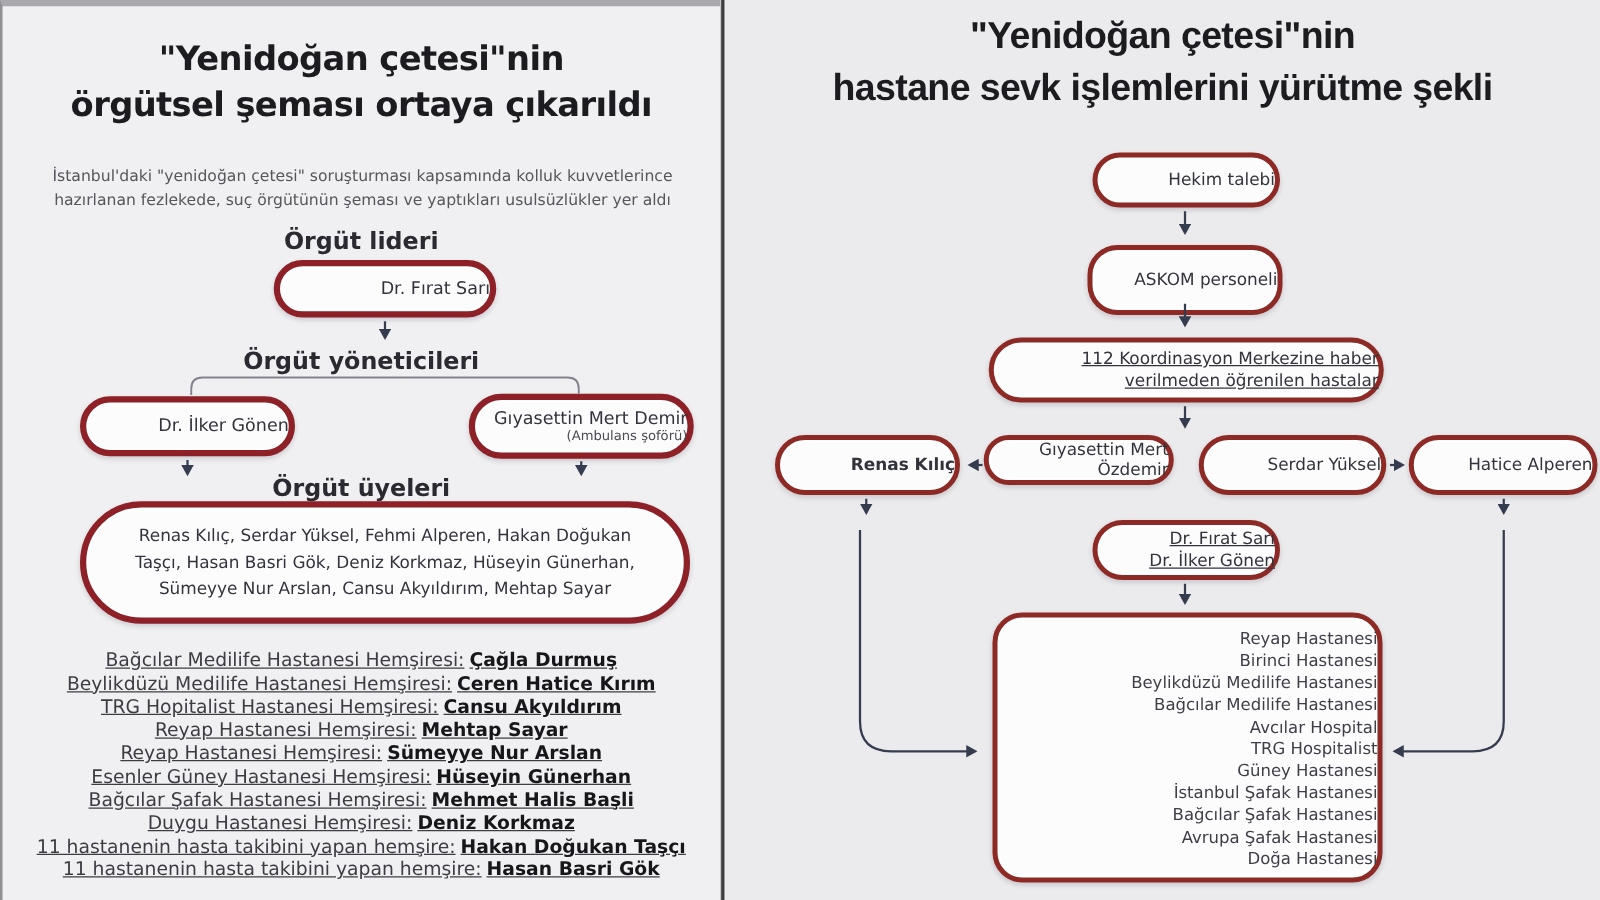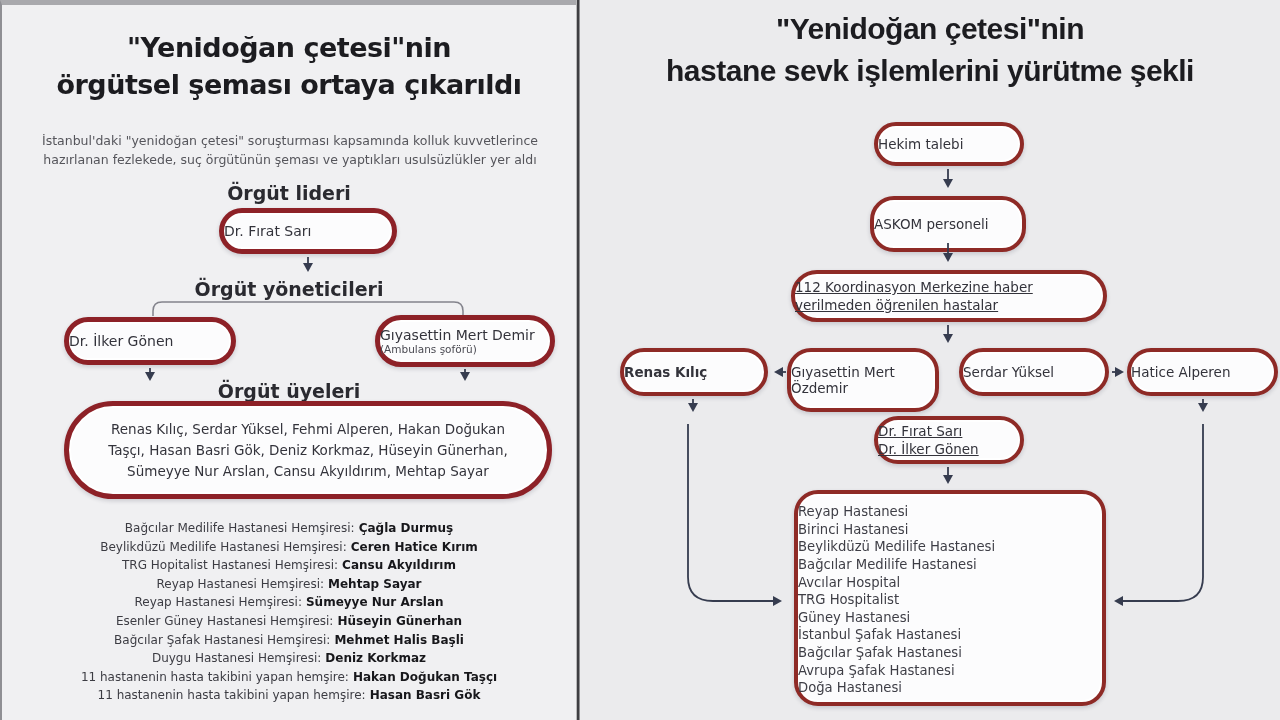--- a/index.html
+++ b/index.html
@@ -22,35 +22,35 @@
   #left-title  { top:24px; font-size:27px; line-height:37px; letter-spacing:-.5px; }
   #right-title { top:8px;  font-size:30px; line-height:42px; letter-spacing:-.5px;
                  font-family:"Liberation Sans", sans-serif; }
   #left-subtitle { position:absolute; top:126px; left:28px; width:520px; text-align:center;
                    font-size:12.5px; line-height:19px; color:#55555b; }
   .section-label { position:absolute; width:100%; text-align:center;
                    font-size:19px; font-weight:bold; color:#2a2a30; }
 
   
   .rbox { position:absolute; background:#fcfcfd; border:5px solid #8d2127; border-radius:28px;
-          display:flex; flex-direction:column; align-items:flex-start; justify-content:center;
+          display:flex; flex-direction:column; align-items:flex-end; justify-content:center;
           text-align:center; font-size:14px; color:#33333b;
           box-shadow:inset 0 0 0 2px #ffffff, 0 2px 4px rgba(40,40,60,.18); }
   #right-panel .rbox { border-color:#8e2a26; border-width:4px; font-size:13.5px; border-radius:24px; }
   .pill { border-radius:999px; }
   .rbox .note { font-size:10.5px; color:#4a4a52; line-height:13px; }
   .rbox .l2 { line-height:18px;text-decoration:underline; }
 
   
   #members-box { left:62px; top:396px; width:488px; height:98px; border-radius:50px;
                  padding:3px 26px; font-size:13.5px; line-height:21px; }
 
   
   #nurse-list { position:absolute; top:514px; left:0; width:100%; text-align:center; }
-  .nurse-line { font-size:12px; line-height:18.6px; color:#3c3c43; }
+  .nurse-line { font-size:15px; line-height:18.6px; color:#3c3c43;text-decoration:underline; }
   .nurse-line .nm { font-weight:bold; color:#17171b; margin-left:4px; }
 
   
   #hospital-box { left:214px; top:490px; width:312px; height:216px; border-radius:26px;
                   border-width:5px; padding-top:4px; }
   #hospital-box .hosp { font-size:13.2px; line-height:17.6px; color:#3e3e46; }
 </style>
 </head>
 <body>
 
@@ -136,21 +136,21 @@
 
     <div class="rbox" style="left:211px; top:270px; width:316px; height:52px; border-radius:26px;">
       <span class="l2">112 Koordinasyon Merkezine haber</span>
       <span class="l2">verilmeden öğrenilen hastalar</span>
     </div>
 
     <div class="rbox pill" style="left:40px; top:348px; width:148px; height:48px;font-weight:bold;">
       <span>Renas Kılıç</span>
     </div>
 
-    <div class="rbox pill" style="left:207px; top:348px; width:152px; height:64px;">
+    <div class="rbox pill" style="left:207px; top:348px; width:152px; height:40px;">
       <span style="line-height:16px">Gıyasettin Mert</span>
       <span style="line-height:16px">Özdemir</span>
     </div>
 
     <div class="rbox pill" style="left:379px; top:348px; width:150px; height:48px;">
       <span>Serdar Yüksel</span>
     </div>
 
     <div class="rbox pill" style="left:547px; top:348px; width:151px; height:48px;">
       <span>Hatice Alperen</span>

